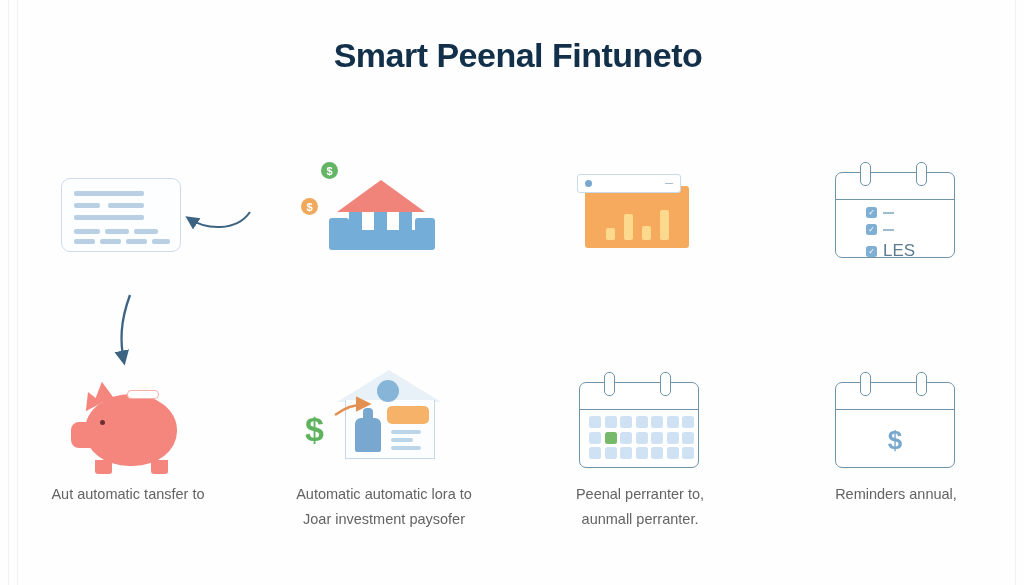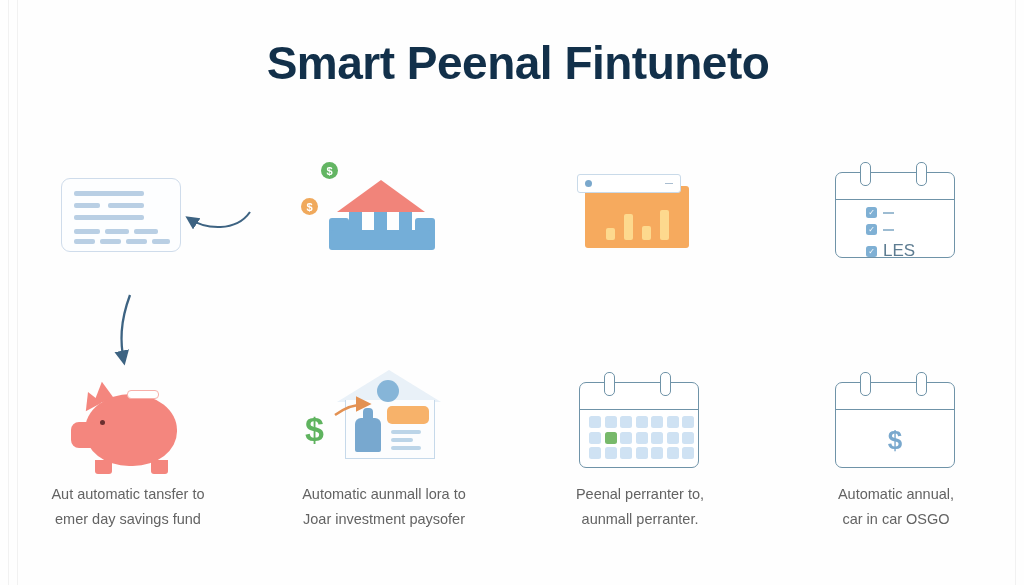--- a/index.html
+++ b/index.html
@@ -30,21 +30,21 @@
   .edge-left  { left: 8px; }
   .edge-left2 { left: 17px; }
   .edge-right { right: 8px; }
 
   .title {
     position: absolute;
     top: 36px;
     left: 12px;
     right: 0;
     text-align: center;
-    font-size: 46px;
+    font-size: 34px;
     font-weight: bold;
     color: #12304a;
     letter-spacing: -0.5px;
     font-family: "Liberation Sans", sans-serif;
   }
 
   
   .row {
     position: absolute;
     left: 0;
@@ -492,39 +492,38 @@
           <div class="piggy-body"></div>
           <div class="piggy-snout"></div>
           <div class="piggy-slot"></div>
           <div class="piggy-eye"></div>
           <div class="piggy-leg" style="left:26px;"></div>
           <div class="piggy-leg" style="left:82px;"></div>
         </div>
       </div>
       <div class="caption">
         <div>Aut automatic tansfer to</div>
-        <div>emer day savings fund</div>
       </div>
     </div>
 
     <div class="cell">
       <div class="icon-box">
         <div class="house-roof"></div>
         <div class="house-body"></div>
         <div class="house-circle"></div>
         <div class="house-figure-neck"></div>
         <div class="house-figure"></div>
         <div class="house-bubble"></div>
         <div class="house-line" style="left:92px; top:70px; width:30px;"></div>
         <div class="house-line" style="left:92px; top:78px; width:22px;"></div>
         <div class="house-line" style="left:92px; top:86px; width:30px;"></div>
         <div class="dollar-green">$</div>
       </div>
       <div class="caption">
-        <div>Automatic aunmall lora to</div>
+        <div>Automatic automatic lora to</div>
         <div>Joar investment paysofer</div>
       </div>
     </div>
 
     <div class="cell">
       <div class="icon-box">
         <div class="cal">
           <div class="cal-ring ring-l"></div>
           <div class="cal-ring ring-r"></div>
           <div class="cal-head-line"></div>
@@ -562,22 +561,21 @@
     <div class="cell">
       <div class="icon-box">
         <div class="cal">
           <div class="cal-ring ring-l"></div>
           <div class="cal-ring ring-r"></div>
           <div class="cal-head-line"></div>
           <div class="cal-dollar">$</div>
         </div>
       </div>
       <div class="caption">
-        <div>Automatic annual,</div>
-        <div>car in car OSGO</div>
+        <div>Reminders annual,</div>
       </div>
     </div>
   </div>
 
   <svg class="overlay" viewBox="0 0 1024 585">
     <defs>
       <marker id="arrowhead" markerWidth="7" markerHeight="7" refX="5" refY="3.2" orient="auto">
         <path d="M0,0 L6.5,3.2 L0,6.4 Z" fill="#3d6382"></path>
       </marker>
       <marker id="arrowhead-orange" markerWidth="7" markerHeight="7" refX="5" refY="3.2" orient="auto">

